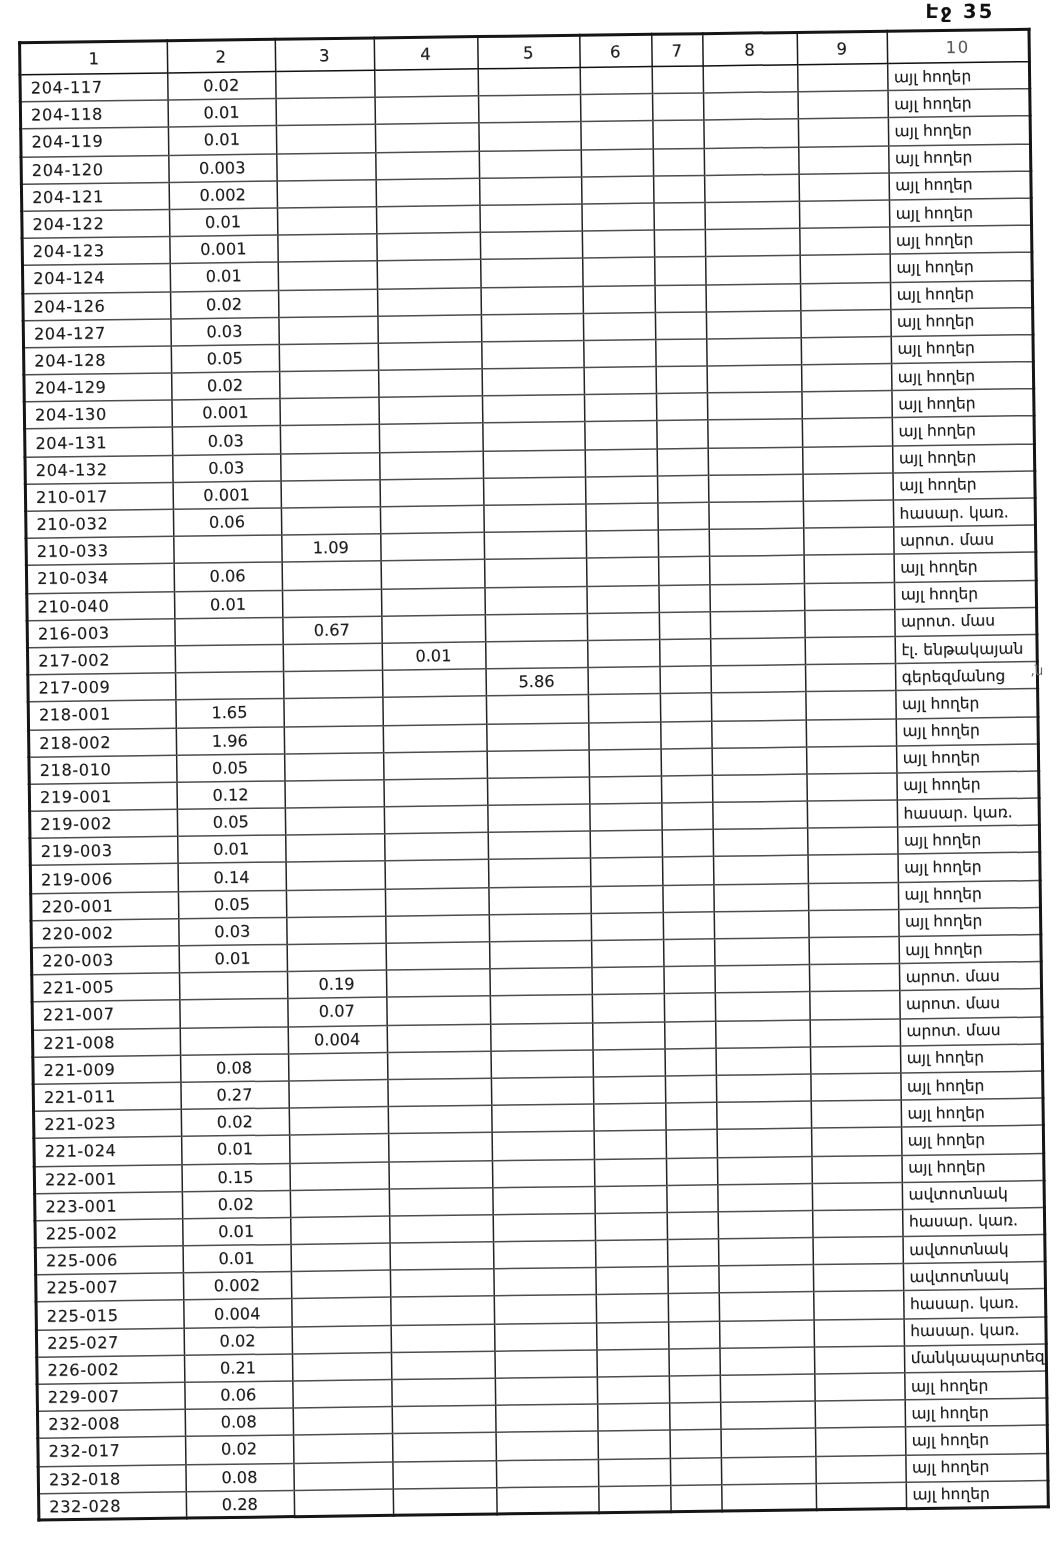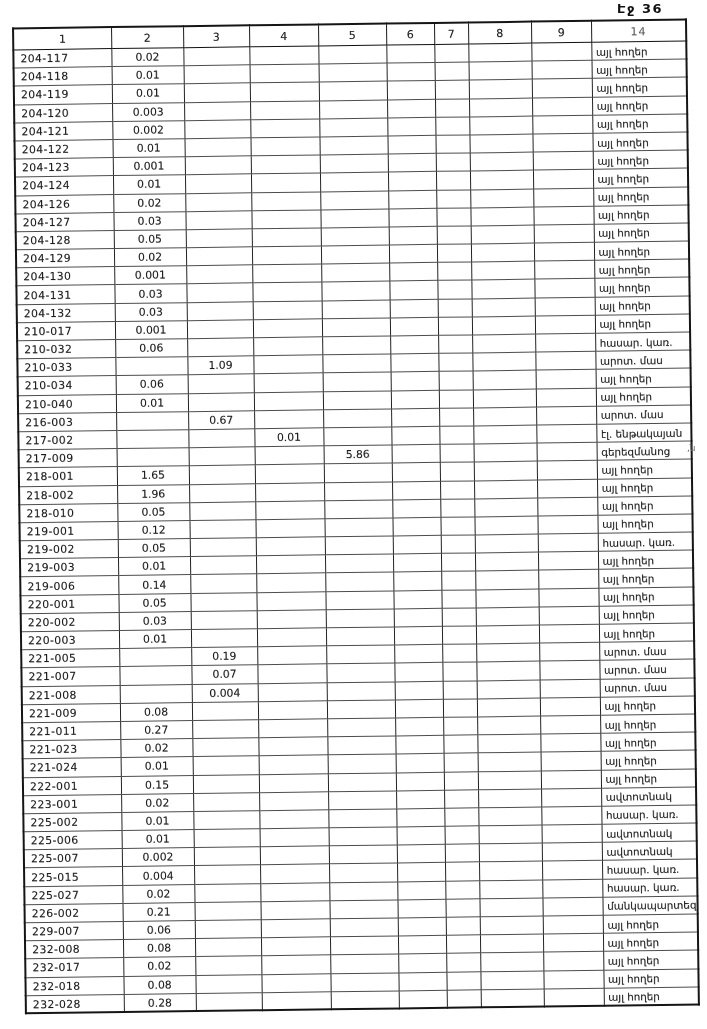--- a/index.html
+++ b/index.html
@@ -62,21 +62,21 @@
   .artifact {
     position: absolute;
     left: 687px; top: 443px;
     font-size: 9px;
     color: #6a6a6a;
   }
 </style>
 </head>
 <body>
 
-<div class="page-label">Էջ 36</div>
+<div class="page-label">Էջ 35</div>
 
 <div class="sheet">
   <table class="land">
     <colgroup>
       <col style="width:98px">
         <col style="width:72px">
         <col style="width:66px">
       <col style="width:69px">
         <col style="width:68px">
         <col style="width:48px">
@@ -89,21 +89,21 @@
       <tr id="header-row">
           <th>1</th>
           <th>2</th>
           <th>3</th>
           <th>4</th>
           <th>5</th>
           <th>6</th>
           <th>7</th>
           <th>8</th>
           <th>9</th>
-          <th class="h10">14</th>
+          <th class="h10">10</th>
         </tr>
     </thead>
     <tbody id="table-body">
         <tr>
           <td class="code">204-117</td>
           <td class="val">0.02</td>
           <td class="val"></td>
           <td class="val"></td>
           <td class="val"></td>
           <td class="val"></td>

